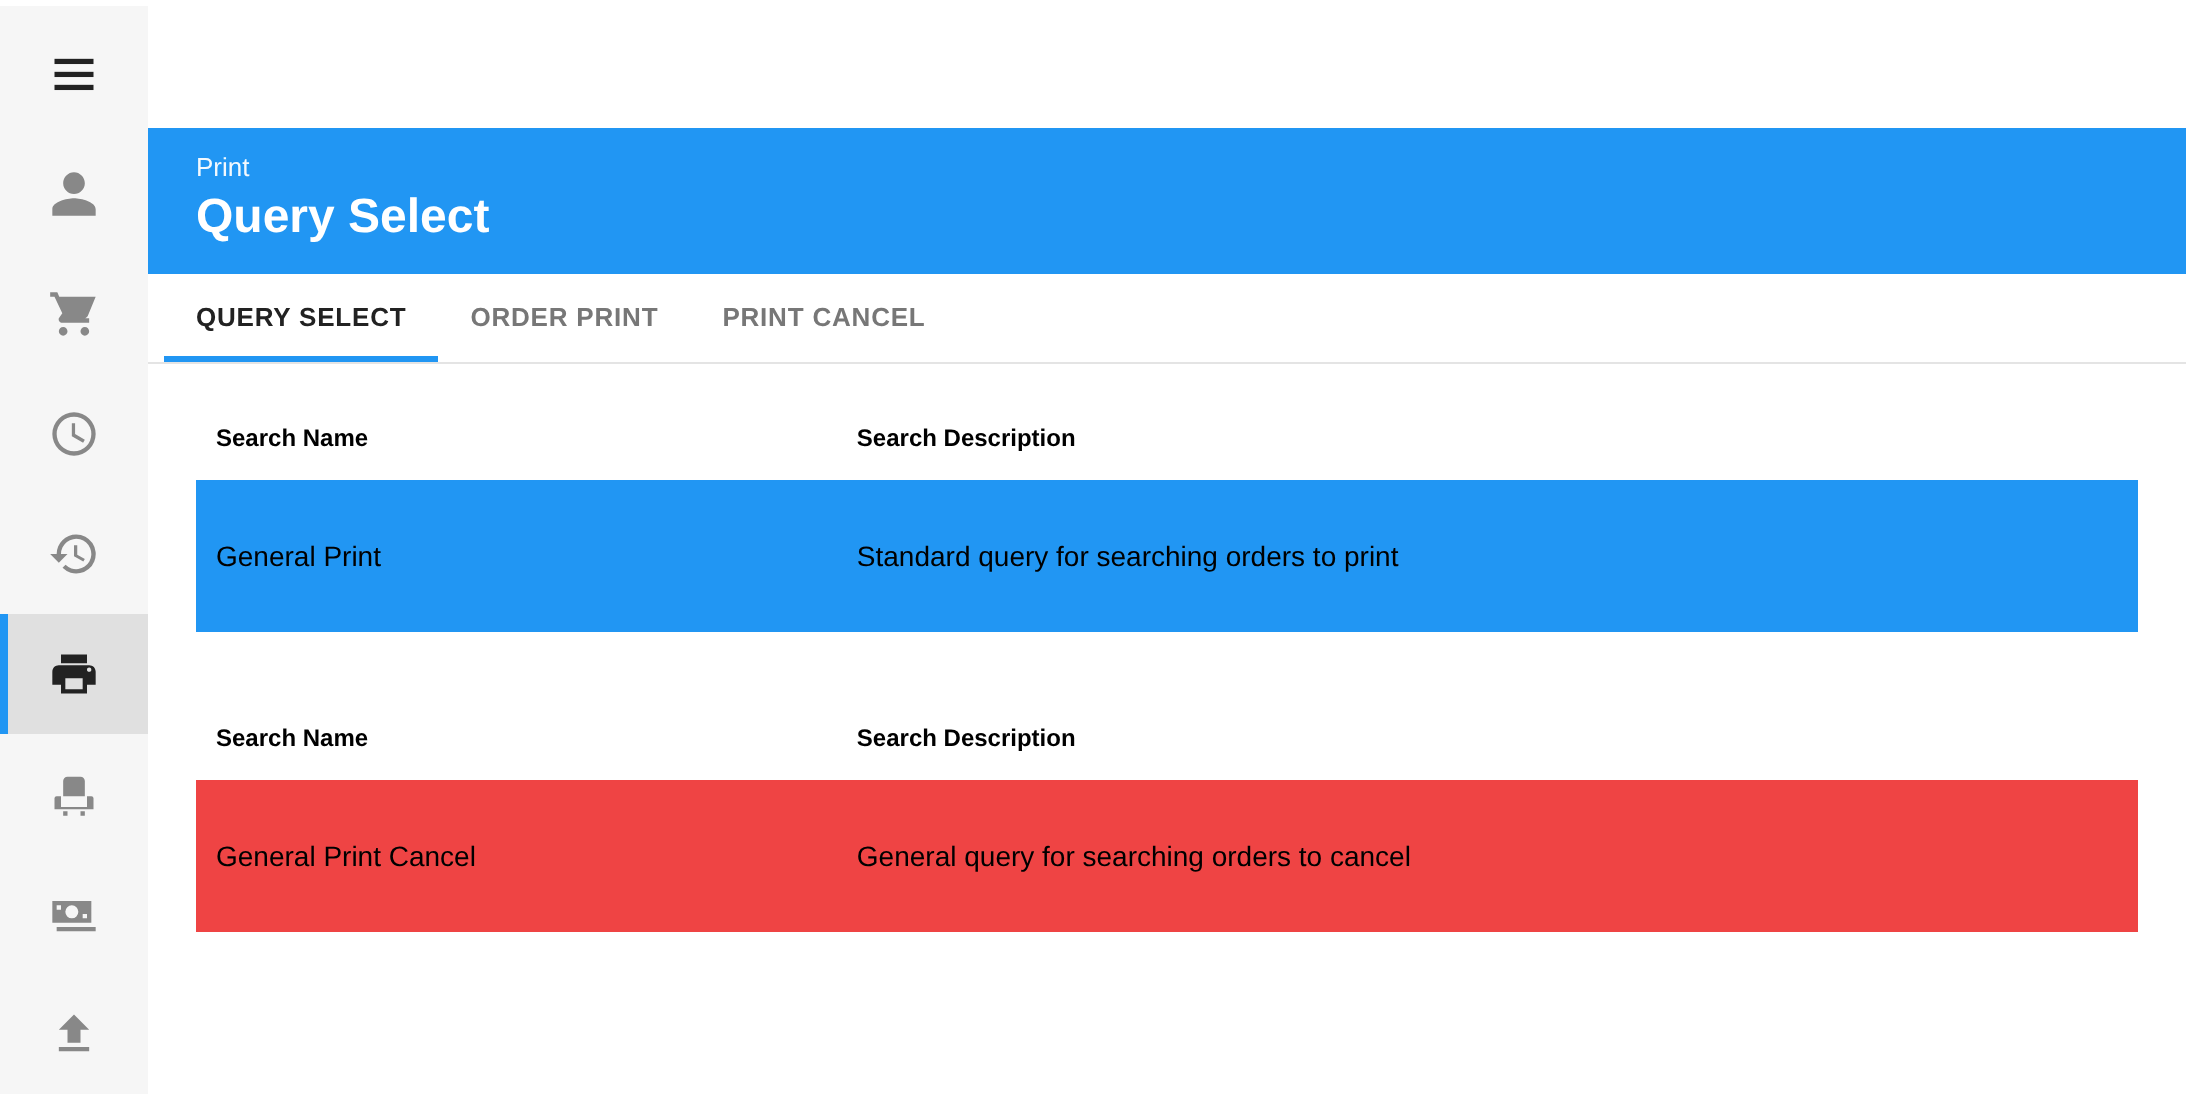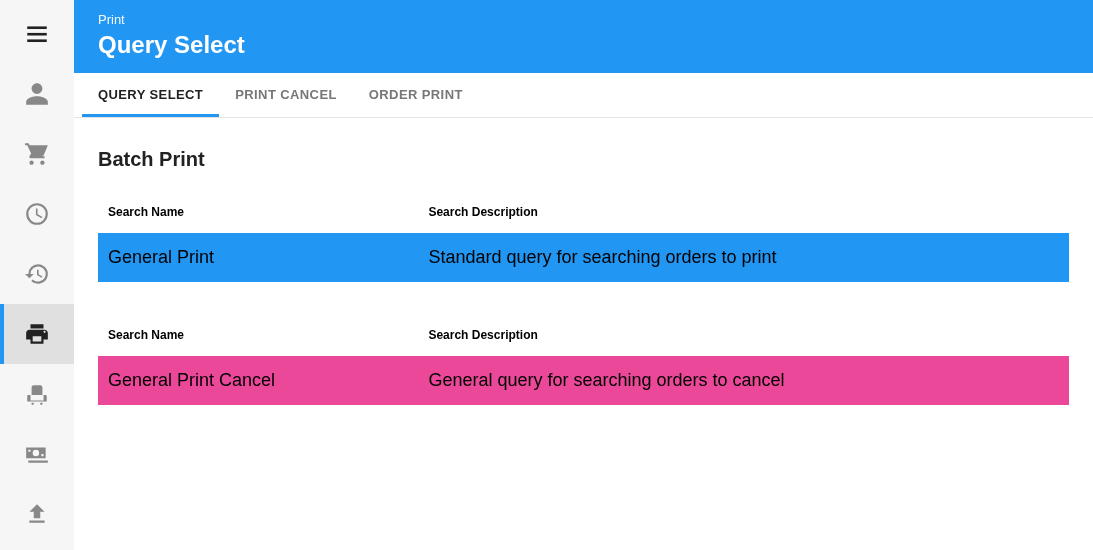--- a/index.html
+++ b/index.html
@@ -1,19 +1,19 @@
 <!DOCTYPE html>
 <html><head>
 <meta charset="utf-8">
 <style>
   * { box-sizing: border-box; }
   html, body { margin: 0; padding: 0; font-family: "Helvetica Neue", Arial, sans-serif; }
   body { width: 1093px; height: 550px; background: #fff; overflow: hidden; }
 
-  .app { display: flex; width: 100%; height: 100%; }
+  .app { display: flex; width: 100%; height: 100%; align-items: center; }
 
   
   .sidebar {
     width: 74px;
     min-width: 74px;
     background: #f6f6f6;
     display: flex;
     flex-direction: column;
     align-items: center;
     padding-top: 14px;
@@ -65,24 +65,24 @@
     border-bottom: 3px solid transparent;
   }
   .tab.active { color: #222; border-bottom-color: #2196F3; }
 
   .content { padding: 20px 24px; overflow: auto; }
 
   .section-heading { font-size: 20px; font-weight: 700; color: #222; margin: 10px 0 24px 0; }
 
   .table { width: 100%; border-collapse: collapse; table-layout: fixed; }
   .table th { text-align: left; font-size: 12px; font-weight: 700; padding: 10px 10px 14px 10px; }
-  .table td { font-size: 18px; padding: 14px 10px; }
+  .table td { font-size: 14px; padding: 30px 10px; }
   .table col.col-name { width: 33%; }
   .table col.col-desc { width: 67%; }
-  .row-default { background: #ec4899; cursor: pointer; }
+  .row-default { background: #ef4444; cursor: pointer; }
   .row-selected { background: #2196F3; color: #000; cursor: pointer; }
 
   .section-gap { height: 36px; }
 </style>
 </head>
 <body>
 
 <div class="app">
 
   <div class="sidebar">
@@ -138,27 +138,26 @@
 
   <div class="main">
 
     <div class="header">
       <div class="breadcrumb">Print</div>
       <div class="page-title">Query Select</div>
     </div>
 
     <div class="tabs">
       <div class="tab active">QUERY SELECT</div>
+      <div class="tab">ORDER PRINT</div>
       <div class="tab">PRINT CANCEL</div>
-      <div class="tab">ORDER PRINT</div>
     </div>
 
     <div class="content">
 
-      <div class="section-heading">Batch Print</div>
       <table class="table">
         <colgroup>
             <col class="col-name">
             <col class="col-desc">
           </colgroup>
         <thead>
           <tr>
             <th>Search Name</th>
             <th>Search Description</th>
           </tr>

